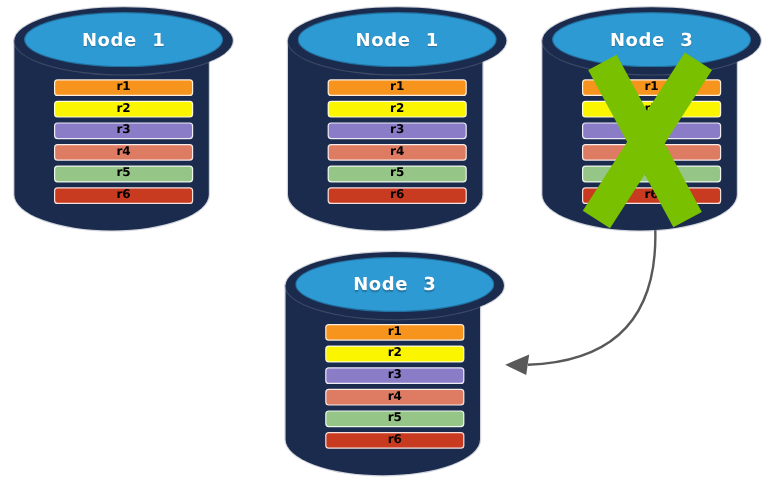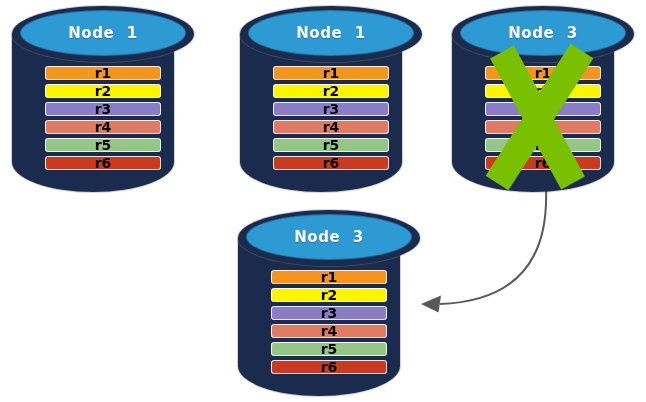--- a/index.html
+++ b/index.html
@@ -73,21 +73,21 @@
     height:14px;
     margin-bottom:4px;
     border-radius:3px;
     border:1px solid rgba(255,255,255,0.85);
     display:flex;
     align-items:center;
     justify-content:center;
   }
   .bar-label{
     color:var(--bartext);
-    font-size:14px;
+    font-size:10px;
     font-weight:bold;
     line-height:12px;
   }
   .fail-x{
     position:absolute;
     left:0;top:0;
     width:182px;height:186px;
     pointer-events:none;
   }
   .fail-x line{

